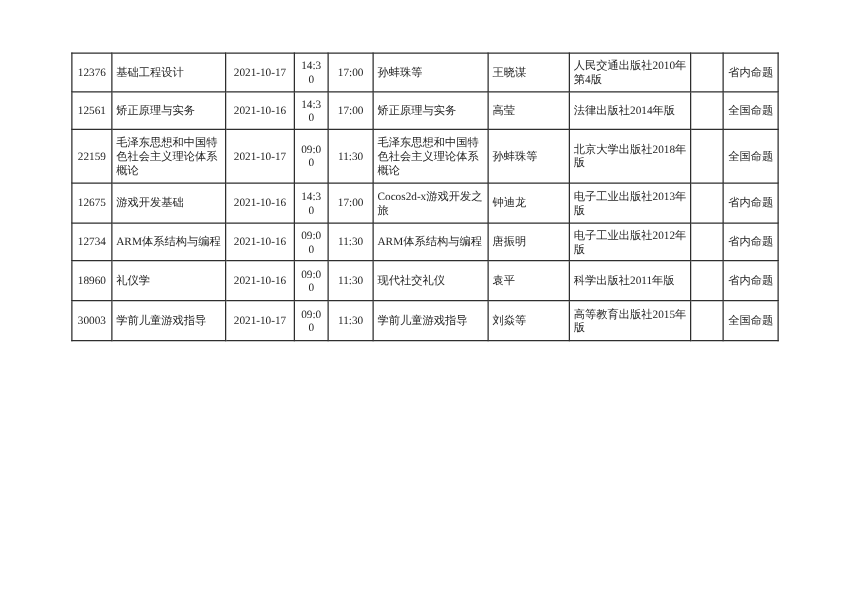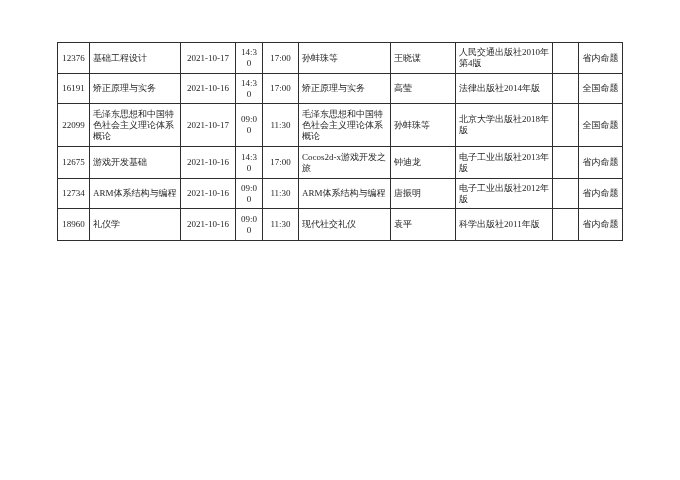--- a/index.html
+++ b/index.html
@@ -72,33 +72,33 @@
           <td class="c-center">2021-10-17</td>
           <td class="c-center">14:30</td>
           <td class="c-center">17:00</td>
           <td class="c-left">孙蚌珠等</td>
           <td class="c-left">王晓谋</td>
           <td class="c-left">人民交通出版社2010年第4版</td>
           <td class="c-center"></td>
           <td class="c-center">省内命题</td>
         </tr>
         <tr>
-          <td class="c-center">16191</td>
+          <td class="c-center">12561</td>
           <td class="c-left">矫正原理与实务</td>
           <td class="c-center">2021-10-16</td>
           <td class="c-center">14:30</td>
           <td class="c-center">17:00</td>
           <td class="c-left">矫正原理与实务</td>
           <td class="c-left">高莹</td>
           <td class="c-left">法律出版社2014年版</td>
           <td class="c-center"></td>
           <td class="c-center">全国命题</td>
         </tr>
         <tr>
-          <td class="c-center">22099</td>
+          <td class="c-center">22159</td>
           <td class="c-left">毛泽东思想和中国特色社会主义理论体系概论</td>
           <td class="c-center">2021-10-17</td>
           <td class="c-center">09:00</td>
           <td class="c-center">11:30</td>
           <td class="c-left">毛泽东思想和中国特色社会主义理论体系概论</td>
           <td class="c-left">孙蚌珠等</td>
           <td class="c-left">北京大学出版社2018年版</td>
           <td class="c-center"></td>
           <td class="c-center">全国命题</td>
         </tr>
@@ -131,15 +131,27 @@
           <td class="c-left">礼仪学</td>
           <td class="c-center">2021-10-16</td>
           <td class="c-center">09:00</td>
           <td class="c-center">11:30</td>
           <td class="c-left">现代社交礼仪</td>
           <td class="c-left">袁平</td>
           <td class="c-left">科学出版社2011年版</td>
           <td class="c-center"></td>
           <td class="c-center">省内命题</td>
         </tr>
+        <tr>
+          <td class="c-center">30003</td>
+          <td class="c-left">学前儿童游戏指导</td>
+          <td class="c-center">2021-10-17</td>
+          <td class="c-center">09:00</td>
+          <td class="c-center">11:30</td>
+          <td class="c-left">学前儿童游戏指导</td>
+          <td class="c-left">刘焱等</td>
+          <td class="c-left">高等教育出版社2015年版</td>
+          <td class="c-center"></td>
+          <td class="c-center">全国命题</td>
+        </tr>
       </tbody>
   </table>
 </div>
 
 </body></html>

